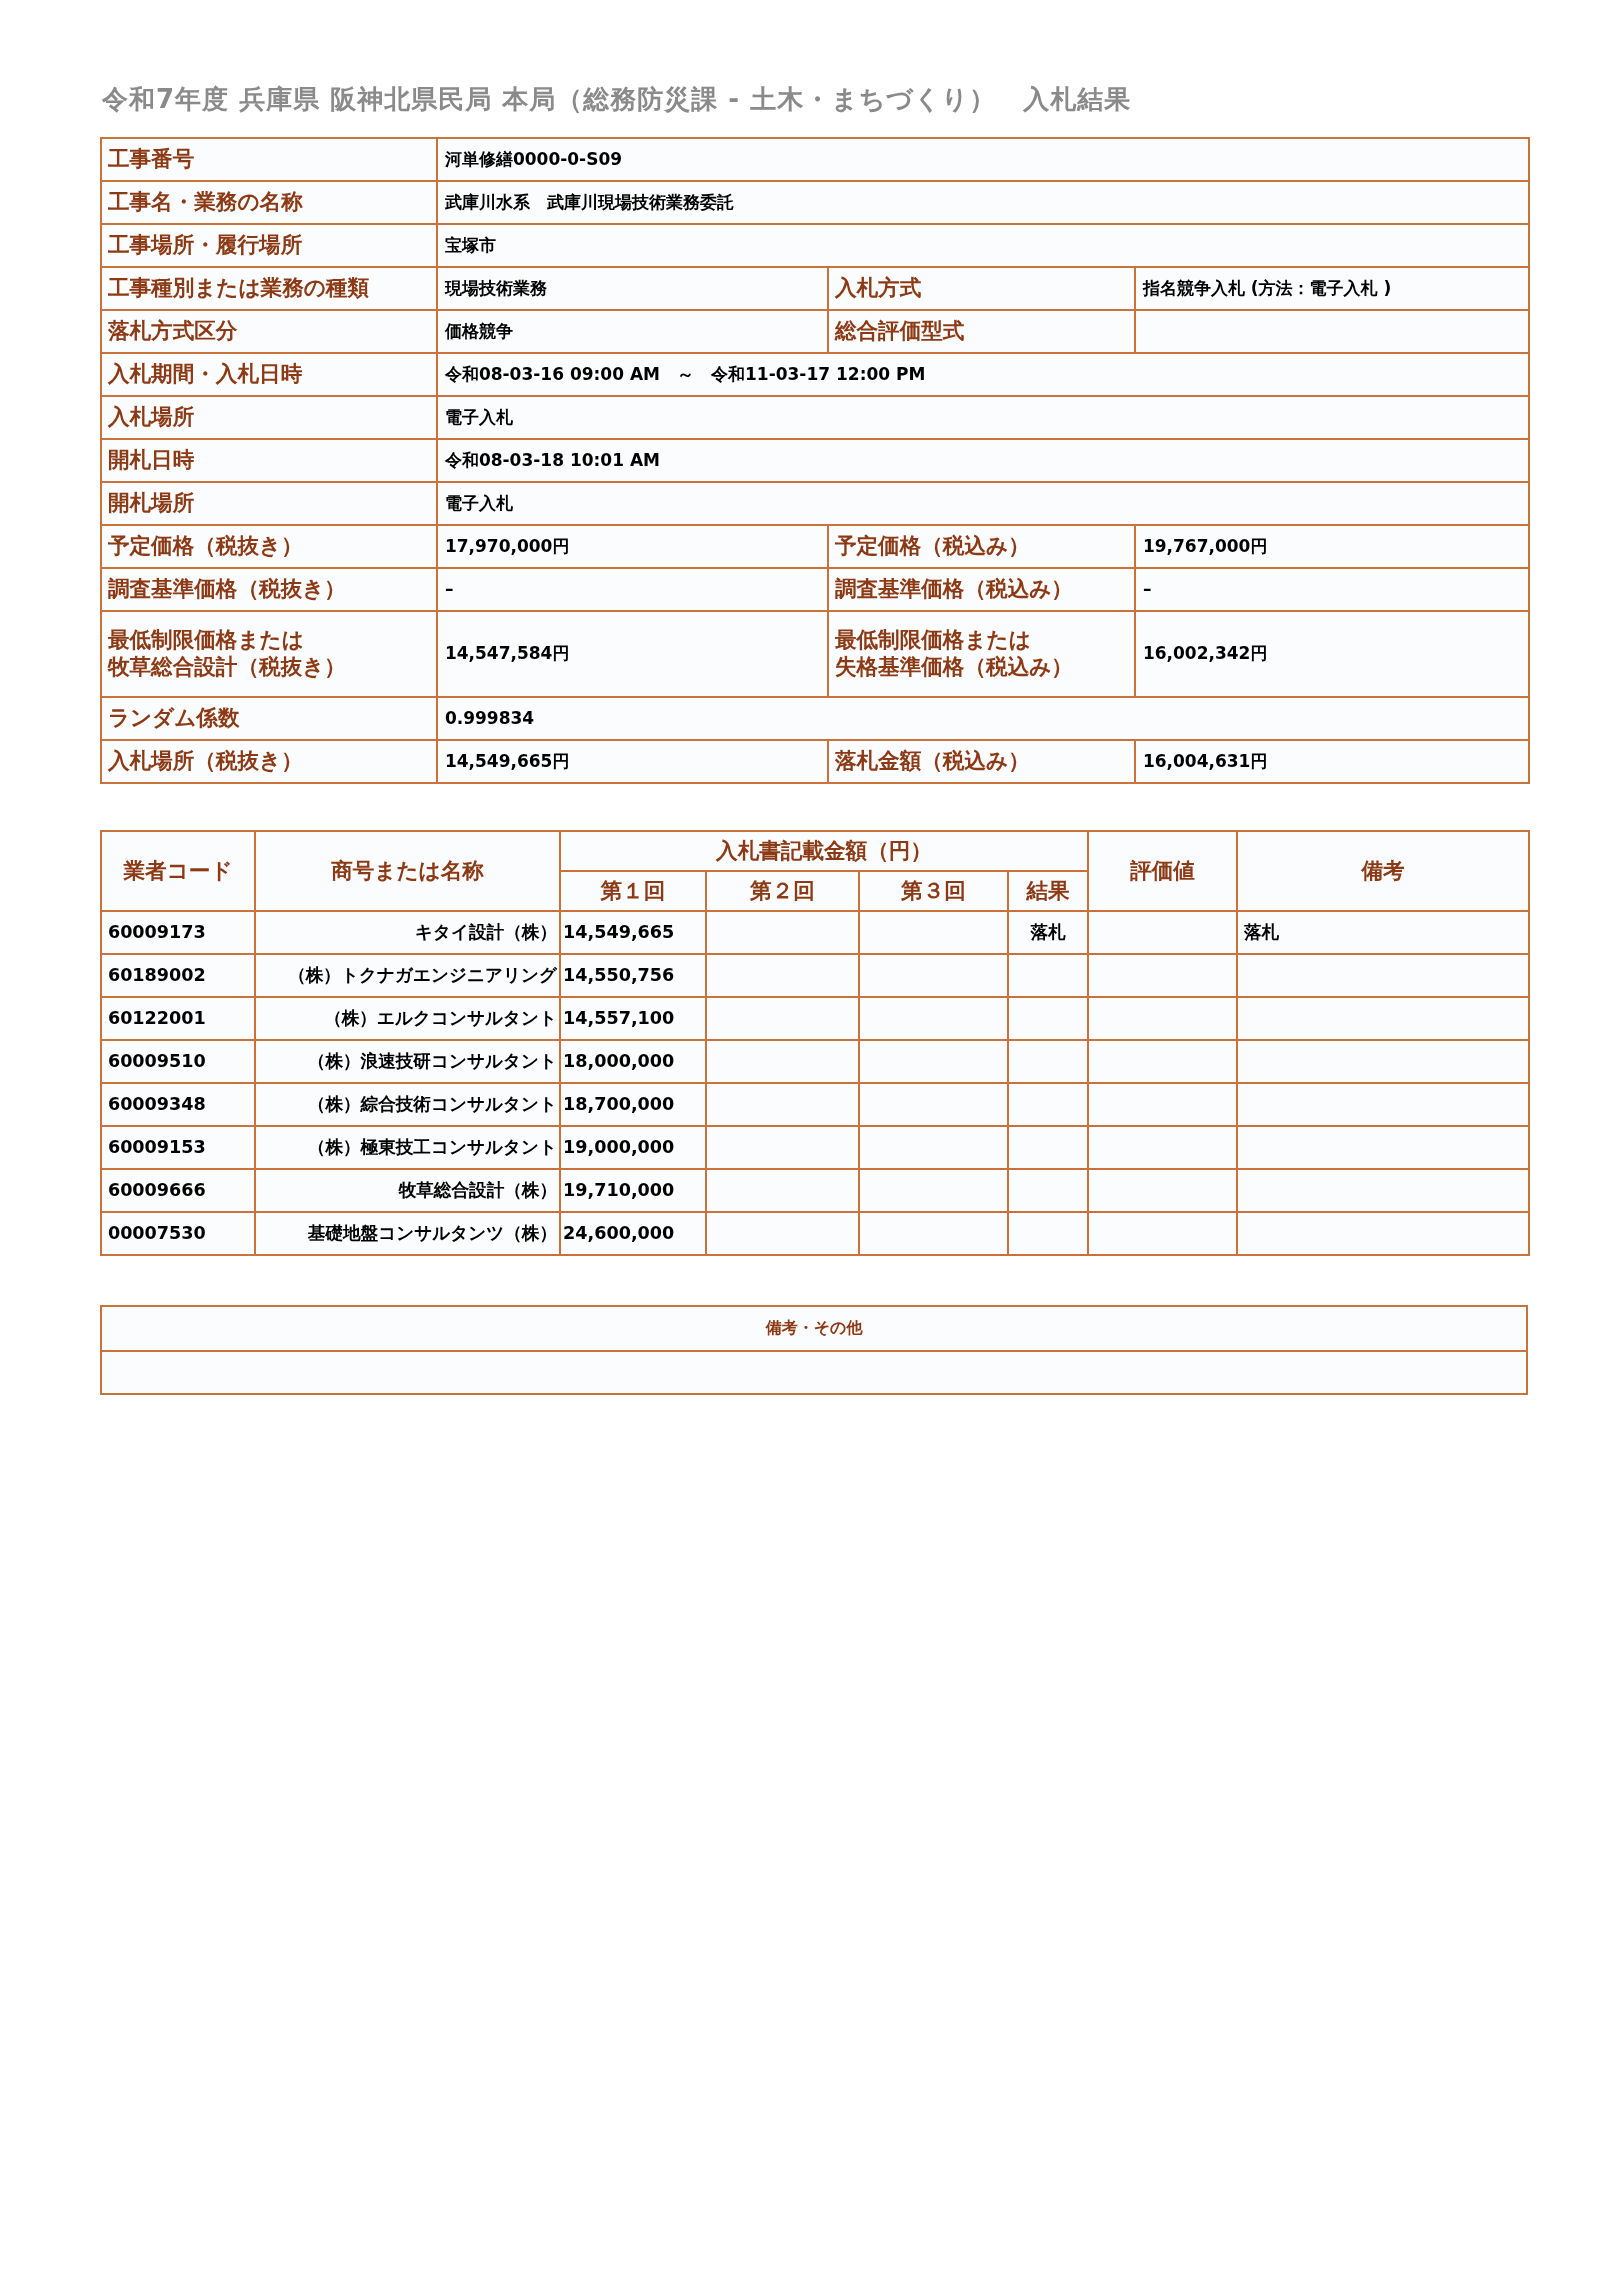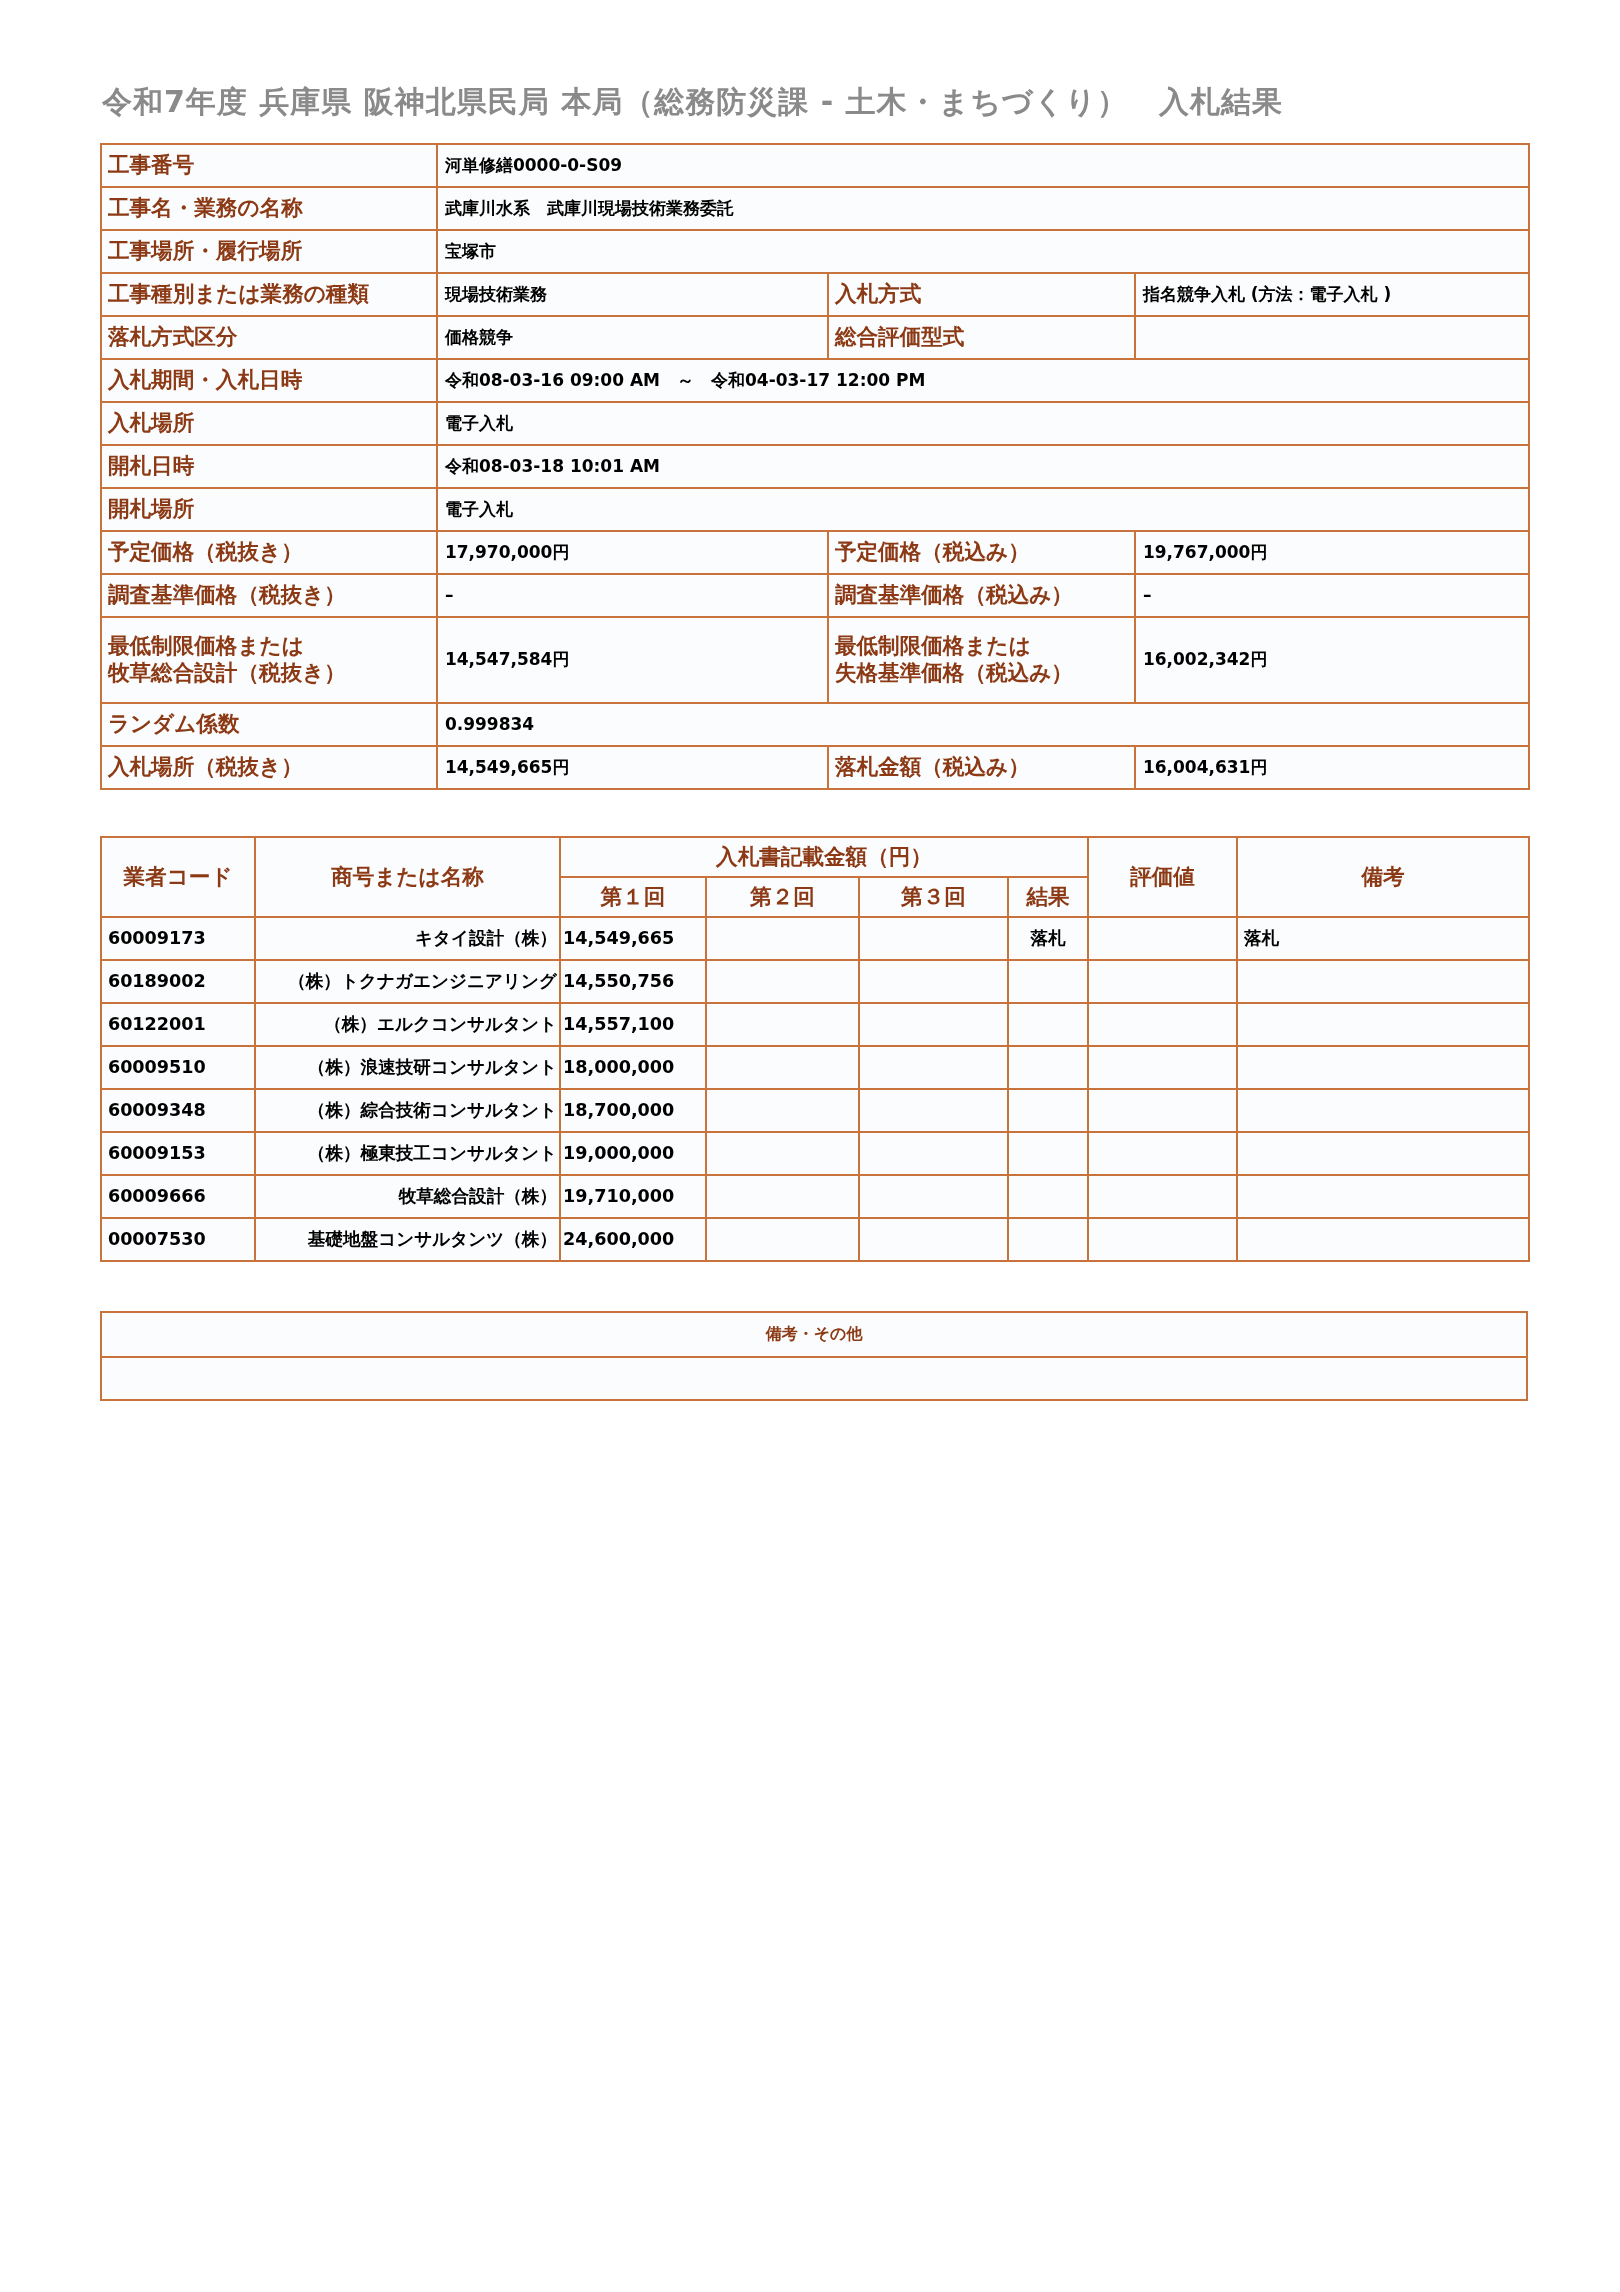--- a/index.html
+++ b/index.html
@@ -10,21 +10,21 @@
     --cellbg:#fbfcfd;
   }
   html,body{margin:0;padding:0;background:#ffffff;}
   body{
     width:1620px;min-height:2293px;
     font-family:"DejaVu Sans",sans-serif;
     -webkit-font-smoothing:antialiased;
   }
   .content{padding:82px 92px 0 100px;}
   .page-title{
-    font-size:30px;font-weight:700;color:var(--title);
+    font-size:26px;font-weight:700;color:var(--title);
     margin:0 0 19.6px 2px;letter-spacing:1px;white-space:nowrap;
   }
   table{
     border-collapse:collapse;table-layout:fixed;width:1428px;
     background:var(--cellbg);
   }
   table{border:2.9px solid var(--border);}
   td,th{border:2px solid var(--border);overflow:hidden;vertical-align:middle;}
   
   .info td{height:39px;white-space:nowrap;}
@@ -94,21 +94,21 @@
         <td class="val">指名競争入札 (方法：電子入札 )</td>
       </tr>
       <tr>
         <td class="lbl">落札方式区分</td>
         <td class="val">価格競争</td>
         <td class="lbl">総合評価型式</td>
         <td class="val"></td>
       </tr>
       <tr>
         <td class="lbl">入札期間・入札日時</td>
-        <td class="val" colspan="3">令和08-03-16 09:00 AM　～　令和04-03-17 12:00 PM</td>
+        <td class="val" colspan="3">令和08-03-16 09:00 AM　～　令和11-03-17 12:00 PM</td>
       </tr>
       <tr>
         <td class="lbl">入札場所</td>
         <td class="val" colspan="3">電子入札</td>
       </tr>
       <tr>
         <td class="lbl">開札日時</td>
         <td class="val" colspan="3">令和08-03-18 10:01 AM</td>
       </tr>
       <tr>

